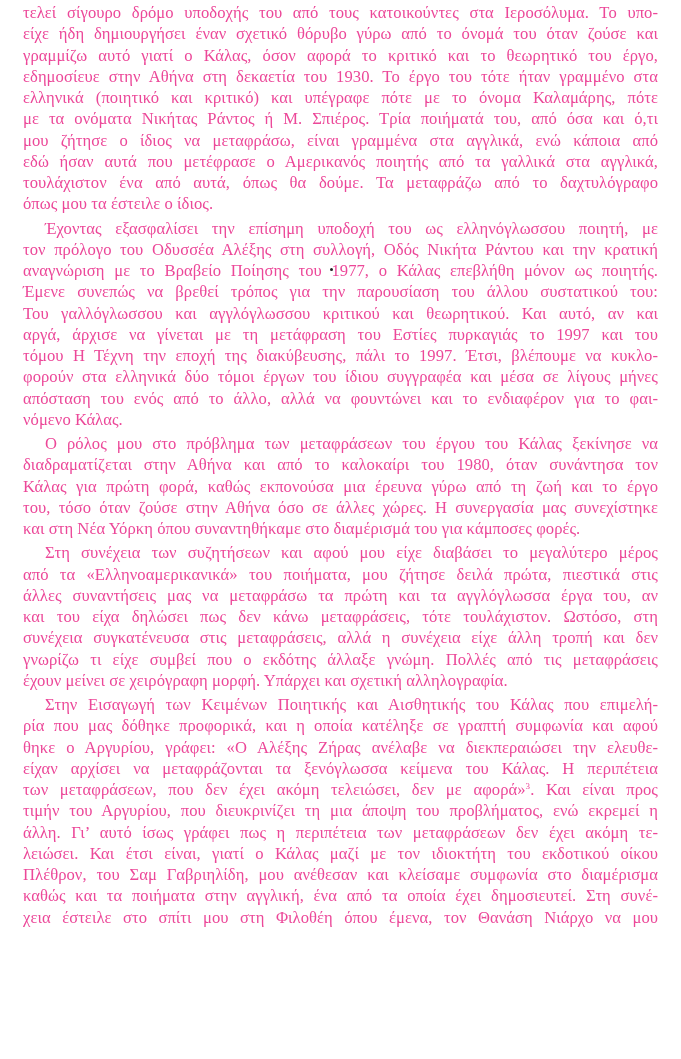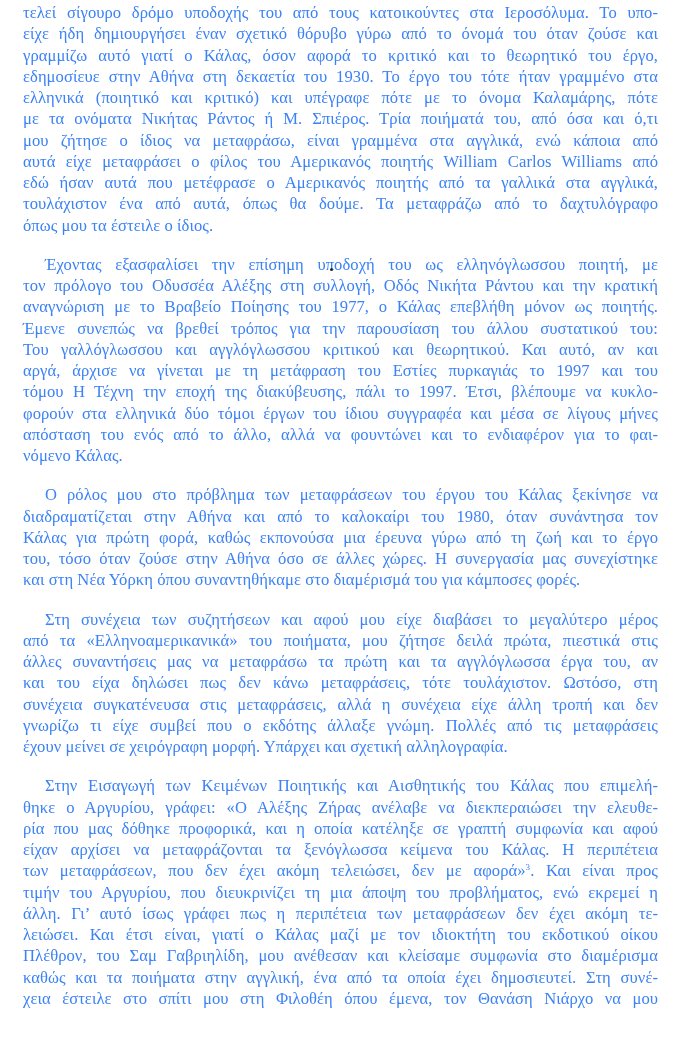--- a/index.html
+++ b/index.html
@@ -14,30 +14,30 @@
     position: relative;
   }
   .page {
     position: absolute;
     left: 23px;
     top: 2px;
     width: 635px;
     font-family: "Liberation Serif", "DejaVu Serif", serif;
     font-size: 16.6px;
     line-height: 21.25px;
-    color: #3b82f6;
+    color: #ec4899;
     letter-spacing: 0.05px;
   }
   .para {
     margin: 0;
     text-align: justify;
     text-align-last: justify;
     hyphens: manual;
   }
-  .para + .para { margin-top: 18px; }
+  .para + .para { margin-top: 3px; }
   .line {
     display: block;
     text-align: justify;
     text-align-last: justify;
     white-space: nowrap;
     overflow: visible;
     height: 21.25px;
   }
   .line.last { text-align-last: left; }
   .line.first-indent { padding-left: 22px; }
@@ -58,21 +58,20 @@
 
 <div class="page" id="page">
     <div class="para">
       <span class="line"><span>τελεί σίγουρο δρόμο υποδοχής του από τους κατοικούντες στα Ιεροσόλυμα. Το υπο-</span></span>
       <span class="line"><span>είχε ήδη δημιουργήσει έναν σχετικό θόρυβο γύρω από το όνομά του όταν ζούσε και</span></span>
       <span class="line"><span>γραμμίζω αυτό γιατί ο Κάλας, όσον αφορά το κριτικό και το θεωρητικό του έργο,</span></span>
       <span class="line"><span>εδημοσίευε στην Αθήνα στη δεκαετία του 1930. Το έργο του τότε ήταν γραμμένο στα</span></span>
       <span class="line"><span>ελληνικά (ποιητικό και κριτικό) και υπέγραφε πότε με το όνομα Καλαμάρης, πότε</span></span>
       <span class="line"><span>με τα ονόματα Νικήτας Ράντος ή Μ. Σπιέρος. Τρία ποιήματά του, από όσα και ό,τι</span></span>
       <span class="line"><span>μου ζήτησε ο ίδιος να μεταφράσω, είναι γραμμένα στα αγγλικά, ενώ κάποια από</span></span>
-      <span class="line"><span>αυτά είχε μεταφράσει ο φίλος του Αμερικανός ποιητής William Carlos Williams από</span></span>
       <span class="line"><span>εδώ ήσαν αυτά που μετέφρασε ο Αμερικανός ποιητής από τα γαλλικά στα αγγλικά,</span></span>
       <span class="line"><span>τουλάχιστον ένα από αυτά, όπως θα δούμε. Τα μεταφράζω από το δαχτυλόγραφο</span></span>
       <span class="line last"><span>όπως μου τα έστειλε ο ίδιος.</span></span>
     </div>
     <div class="para">
       <span class="line first-indent"><span>Έχοντας εξασφαλίσει την επίσημη υποδοχή του ως ελληνόγλωσσου ποιητή, με</span></span>
       <span class="line"><span>τον πρόλογο του Οδυσσέα Αλέξης στη συλλογή, </span><span class="it">Οδός Νικήτα Ράντου</span><span> και την κρατική</span></span>
       <span class="line"><span>αναγνώριση με το Βραβείο Ποίησης του 1977, ο Κάλας επεβλήθη μόνον ως ποιητής.</span></span>
       <span class="line"><span>Έμενε συνεπώς να βρεθεί τρόπος για την παρουσίαση του άλλου συστατικού του:</span></span>
       <span class="line"><span>Του γαλλόγλωσσου και αγγλόγλωσσου κριτικού και θεωρητικού. Και αυτό, αν και</span></span>
@@ -93,22 +92,22 @@
       <span class="line first-indent"><span>Στη συνέχεια των συζητήσεων και αφού μου είχε διαβάσει το μεγαλύτερο μέρος</span></span>
       <span class="line"><span>από τα «Ελληνοαμερικανικά» του ποιήματα, μου ζήτησε δειλά πρώτα, πιεστικά στις</span></span>
       <span class="line"><span>άλλες συναντήσεις μας να μεταφράσω τα πρώτη και τα αγγλόγλωσσα έργα του, αν</span></span>
       <span class="line"><span>και του είχα δηλώσει πως δεν κάνω μεταφράσεις, τότε τουλάχιστον. Ωστόσο, στη</span></span>
       <span class="line"><span>συνέχεια συγκατένευσα στις μεταφράσεις, αλλά η συνέχεια είχε άλλη τροπή και δεν</span></span>
       <span class="line"><span>γνωρίζω τι είχε συμβεί που ο εκδότης άλλαξε γνώμη. Πολλές από τις μεταφράσεις</span></span>
       <span class="line last"><span>έχουν μείνει σε χειρόγραφη μορφή. Υπάρχει και σχετική αλληλογραφία.</span></span>
     </div>
     <div class="para">
       <span class="line first-indent"><span>Στην Εισαγωγή των </span><span class="it">Κειμένων Ποιητικής και Αισθητικής</span><span> του Κάλας που επιμελή-</span></span>
+      <span class="line"><span>ρία που μας δόθηκε προφορικά, και η οποία κατέληξε σε γραπτή συμφωνία και αφού</span></span>
       <span class="line"><span>θηκε ο Αργυρίου, γράφει: «Ο Αλέξης Ζήρας ανέλαβε να διεκπεραιώσει την ελευθε-</span></span>
-      <span class="line"><span>ρία που μας δόθηκε προφορικά, και η οποία κατέληξε σε γραπτή συμφωνία και αφού</span></span>
       <span class="line"><span>είχαν αρχίσει να μεταφράζονται τα ξενόγλωσσα κείμενα του Κάλας. Η περιπέτεια</span></span>
       <span class="line"><span>των μεταφράσεων, που δεν έχει ακόμη τελειώσει, δεν με αφορά»</span><sup>3</sup><span>. Και είναι προς</span></span>
       <span class="line"><span>τιμήν του Αργυρίου, που διευκρινίζει τη μια άποψη του προβλήματος, ενώ εκρεμεί η</span></span>
       <span class="line"><span>άλλη. Γι’ αυτό ίσως γράφει πως η περιπέτεια των μεταφράσεων δεν έχει ακόμη τε-</span></span>
       <span class="line"><span>λειώσει. Και έτσι είναι, γιατί ο Κάλας μαζί με τον ιδιοκτήτη του εκδοτικού οίκου</span></span>
       <span class="line"><span>Πλέθρον, του Σαμ Γαβριηλίδη, μου ανέθεσαν και κλείσαμε συμφωνία στο διαμέρισμα</span></span>
       <span class="line"><span>καθώς και τα ποιήματα στην αγγλική, ένα από τα οποία έχει δημοσιευτεί. Στη συνέ-</span></span>
       <span class="line"><span>χεια έστειλε στο σπίτι μου στη Φιλοθέη όπου έμενα, τον Θανάση Νιάρχο να μου</span></span>
     </div>
   </div>

